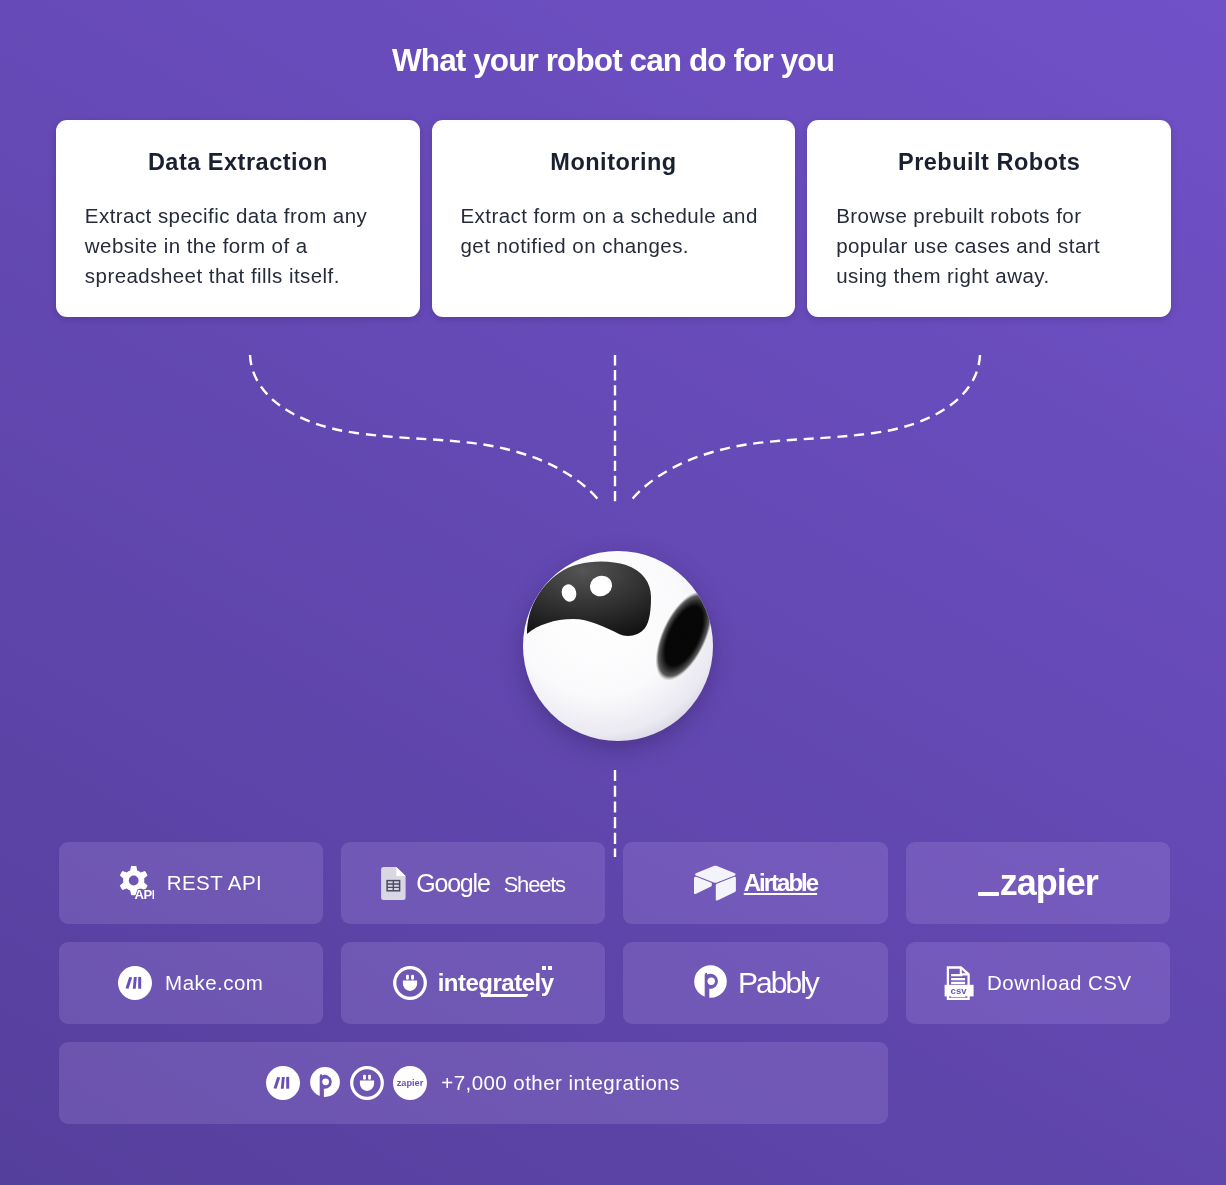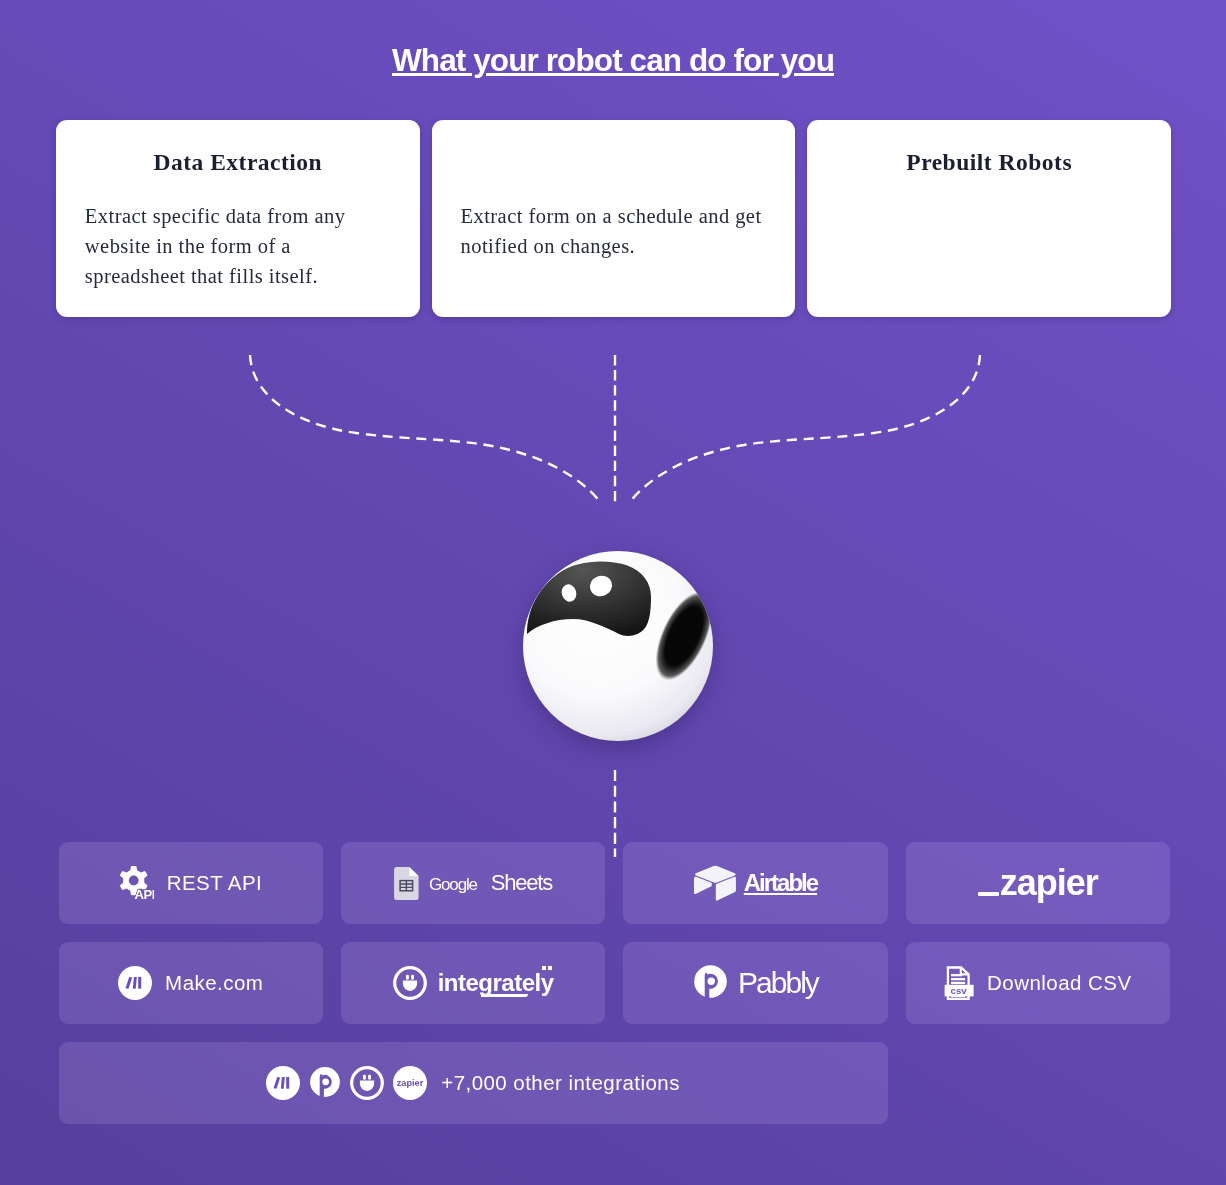--- a/index.html
+++ b/index.html
@@ -10,29 +10,28 @@
     background:#6850bd;
     position:relative;
   }
   .bg { position:absolute; inset:0;
         background: linear-gradient(30.5deg, #553f9c 0%, #7151c8 100%); }
   .page { position:absolute; inset:0; }
 
   .title {
     position:absolute; left:0; right:0; top:43px;
     text-align:center; color:#ffffff; font-size:31.5px; font-weight:700;
-    letter-spacing:-0.9px; line-height:34px;text-decoration:underline;
+    letter-spacing:-0.9px; line-height:34px;
   }
 
   .cards { position:absolute; left:56px; top:120px; width:1115px; display:flex; gap:12px; }
   .card {
     flex:1 1 0; height:197px; background:#ffffff; border-radius:11px;
     box-shadow: 0 2px 7px rgba(30,12,62,.20);
     position:relative;
-    font-family:Liberation Serif, serif;
   }
   .card-title { position:absolute; left:0; right:0; top:29px; text-align:center;
                 font-size:23.5px; font-weight:700; color:#1b2030; letter-spacing:0.5px; }
   .card-body { position:absolute; left:50%; transform:translateX(-50%); width:306px; top:81px; text-align:left;
                font-size:20.5px; line-height:30px; color:#262b3c; letter-spacing:0.45px; }
 
   svg.overlay { position:absolute; left:0; top:0; width:1226px; height:1185px; pointer-events:none; }
 
   .robot { position:absolute; left:522px; top:550px; width:192px; height:192px;
            filter: drop-shadow(0 7px 11px rgba(30,12,62,.30)); }
@@ -41,21 +40,21 @@
           display:grid; grid-template-columns: repeat(4, 1fr); grid-auto-rows:82px; gap:18px 18px; }
   .btn { border-radius:9px; background:rgba(220,195,255,.16);
          display:flex; align-items:center; justify-content:center; color:#fff; }
   .btn .ico { display:flex; align-items:center; justify-content:center; flex:0 0 auto; margin-right:13px; }
   [data-name="airtable-icon"] { margin-right:7px !important; }
   [data-name="pabbly-icon"] { margin-right:10px !important; }
   [data-name="google-sheets-icon"] { margin-right:10px !important; }
   [data-name="integrately-icon"] { margin-right:11px !important; }
   .btn-label { font-size:20.5px; letter-spacing:0.45px; white-space:nowrap; }
   .wide { grid-column: span 3; }
-  .gs-google { font-size:17px; letter-spacing:-1.2px; }
+  .gs-google { font-size:25px; letter-spacing:-1.2px; }
   .gs-sheets { font-size:22px; letter-spacing:-1.2px; margin-left:14px; }
   .at-label { font-size:24px; font-weight:700; letter-spacing:-2.0px;text-decoration:underline; }
   .zp-wrap { display:flex; align-items:flex-end; }
   .zp-underscore { display:block; width:21px; height:4.2px; background:#fff; border-radius:1px; margin-right:1px; margin-bottom:5px; }
   .zp-label { font-size:36px; font-weight:700; letter-spacing:-1.0px; line-height:36px; }
   .ig-label { font-size:24px; font-weight:700; letter-spacing:-0.5px; }
   .ig-wrap { position:relative; display:inline-block; }
   .ig-swash { position:absolute; left:43px; bottom:0px; width:47px; height:3px;
               background:#fff; border-bottom-right-radius:4px; }
   .ig-umlaut { position:absolute; right:2px; top:-3px; width:10px; height:4px;
@@ -70,24 +69,26 @@
 <div class="page" data-name="page">
 
   <div class="title" data-name="page-title">What your robot can do for you</div>
 
   <div class="cards" data-name="feature-cards">
     <div class="card" data-name="feature-card-data-extraction">
       <div class="card-title" data-name="card-title">Data Extraction</div>
       <div class="card-body" data-name="card-body">Extract specific data from any website in the form of a spreadsheet that fills itself.</div>
     </div>
     <div class="card" data-name="feature-card-monitoring">
+      <div class="card-title" data-name="card-title">Monitoring</div>
       <div class="card-body" data-name="card-body">Extract form on a schedule and get notified on changes.</div>
     </div>
     <div class="card" data-name="feature-card-prebuilt-robots">
       <div class="card-title" data-name="card-title">Prebuilt Robots</div>
+      <div class="card-body" data-name="card-body">Browse prebuilt robots for popular use cases and start using them right away.</div>
     </div>
   </div>
 
   <svg class="overlay" data-name="connector-lines" viewBox="0 0 1226 1185">
     <g fill="none" stroke="#ffffff" stroke-width="2.4" stroke-linecap="butt">
       <path data-name="connector-left" d="M250,355 C252,397 297,425 356,433 C406,440 448,438 492,446 C530,453 575,470 601,503" stroke-dasharray="10.2 6.7"></path>
       <path data-name="connector-center" d="M615,355 L615,505" stroke-dasharray="10.4 4.7"></path>
       <path data-name="connector-right" d="M980,355 C978,397 933,425 874,433 C824,440 782,438 738,446 C700,453 655,470 629,503" stroke-dasharray="10.2 6.7"></path>
       <path data-name="stem-line" d="M615,770 L615,857" stroke-dasharray="11.1 4.6"></path>
     </g>

